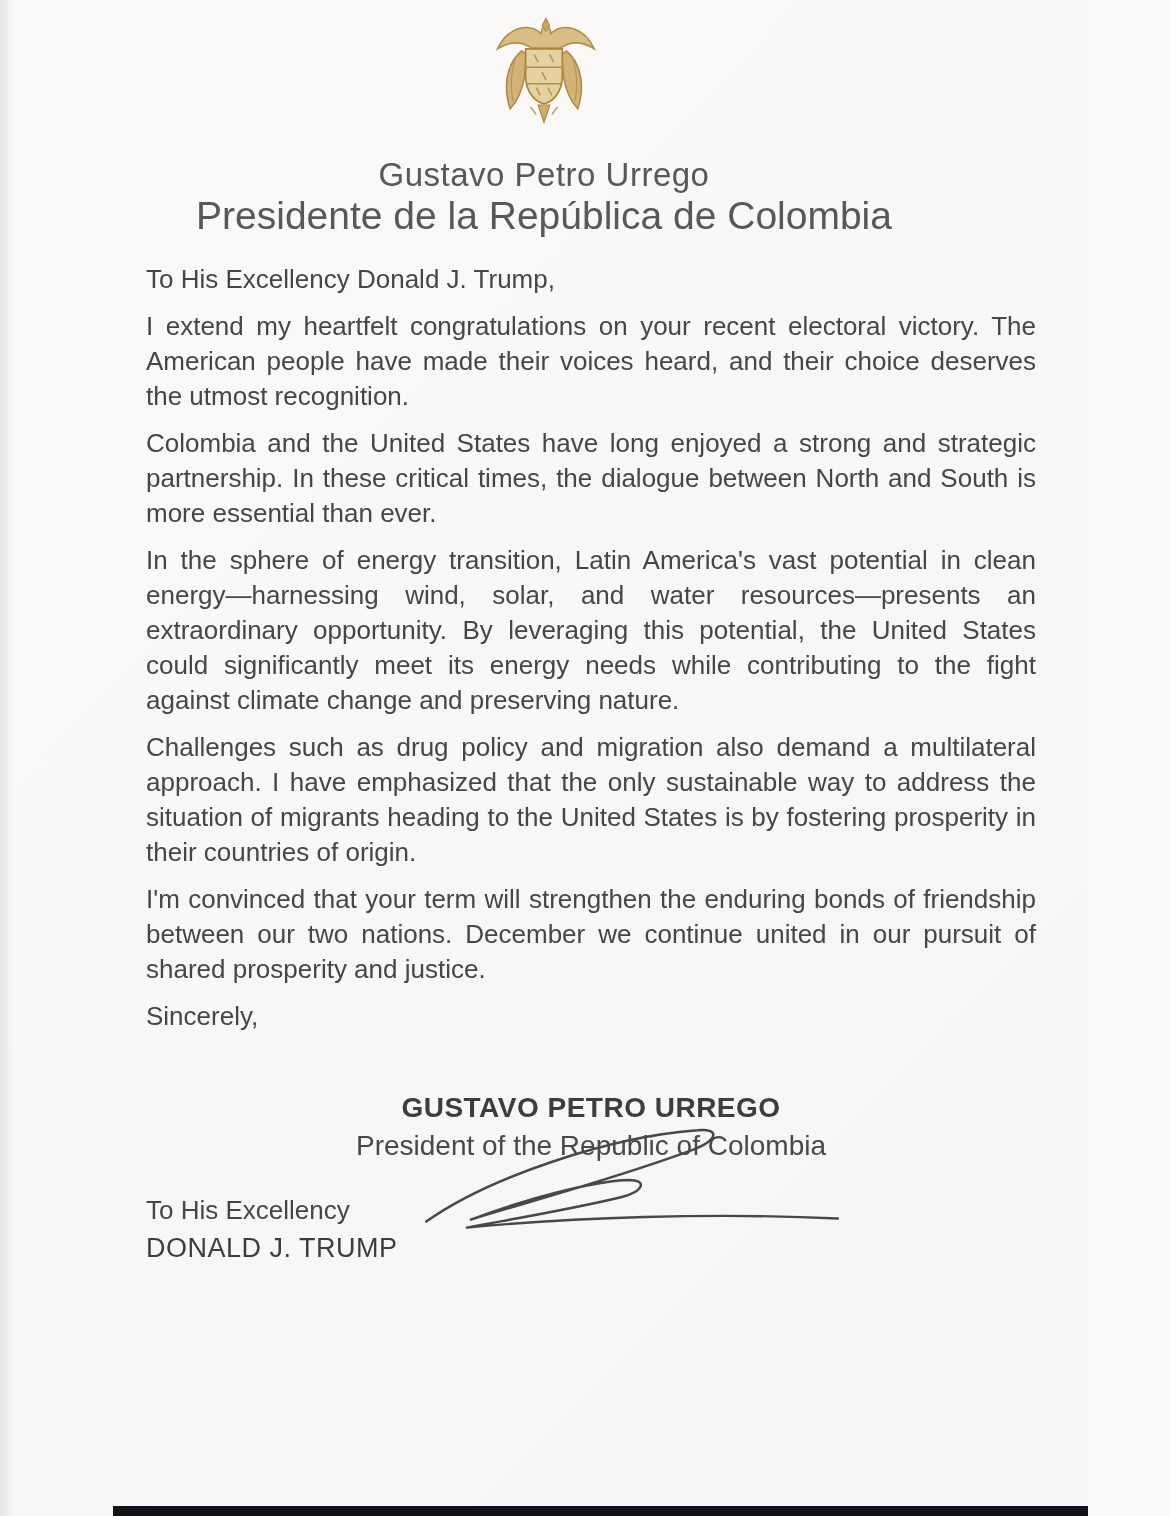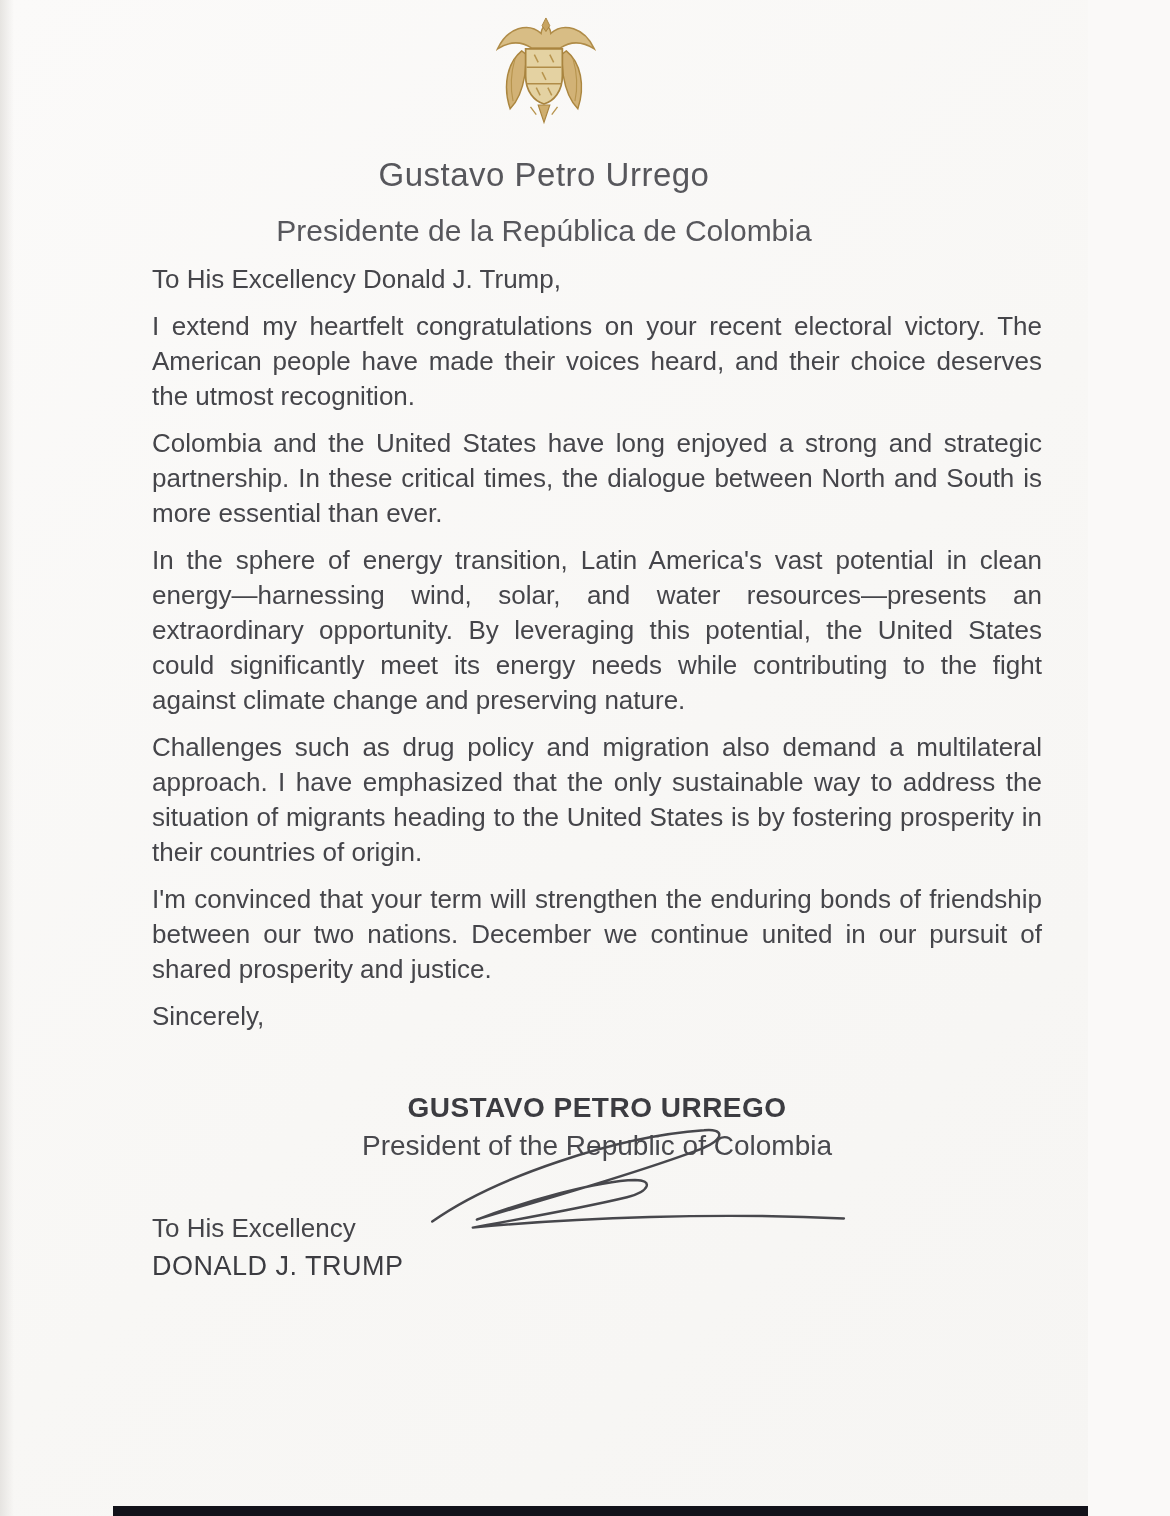--- a/index.html
+++ b/index.html
@@ -34,28 +34,28 @@
   }
   .emblem { display: inline-block; }
   .header-name {
     margin-top: 16px;
     font-size: 33px;
     font-weight: 400;
     color: #57575c;
     letter-spacing: 0.5px;
   }
   .header-title {
-    margin-top: 20px;
-    font-size: 30px;
+    margin-top: 0;
+    font-size: 39px;
     font-weight: 400;
     color: #57575c;
   }
   .letter-body {
     position: absolute;
-    left: 152px;
+    left: 146px;
     top: 262px;
     width: 890px;
     font-size: 26px;
     line-height: 35px;
     color: #45454a;
   }
   .salutation { margin-bottom: 12px; }
   .letter-body p.para {
     text-align: justify;
     text-justify: inter-word;
@@ -79,21 +79,21 @@
     color: #3c3c41;
     letter-spacing: 0.5px;
     line-height: 36px;
   }
   .signer-title {
     font-size: 28px;
     color: #48484d;
     line-height: 40px;
   }
   .recipient-block {
-    margin-top: 43px;
+    margin-top: 25px;
     line-height: 38px;
   }
   .recipient-honorific { font-size: 26px; color: #45454a; }
   .recipient-name { font-size: 27px; font-weight: 400; color: #3c3c41; letter-spacing: 0.5px; }
   .recipient-title { font-size: 26px; color: #45454a; }
 </style>
 </head>
 <body>
 
 <div class="page">

